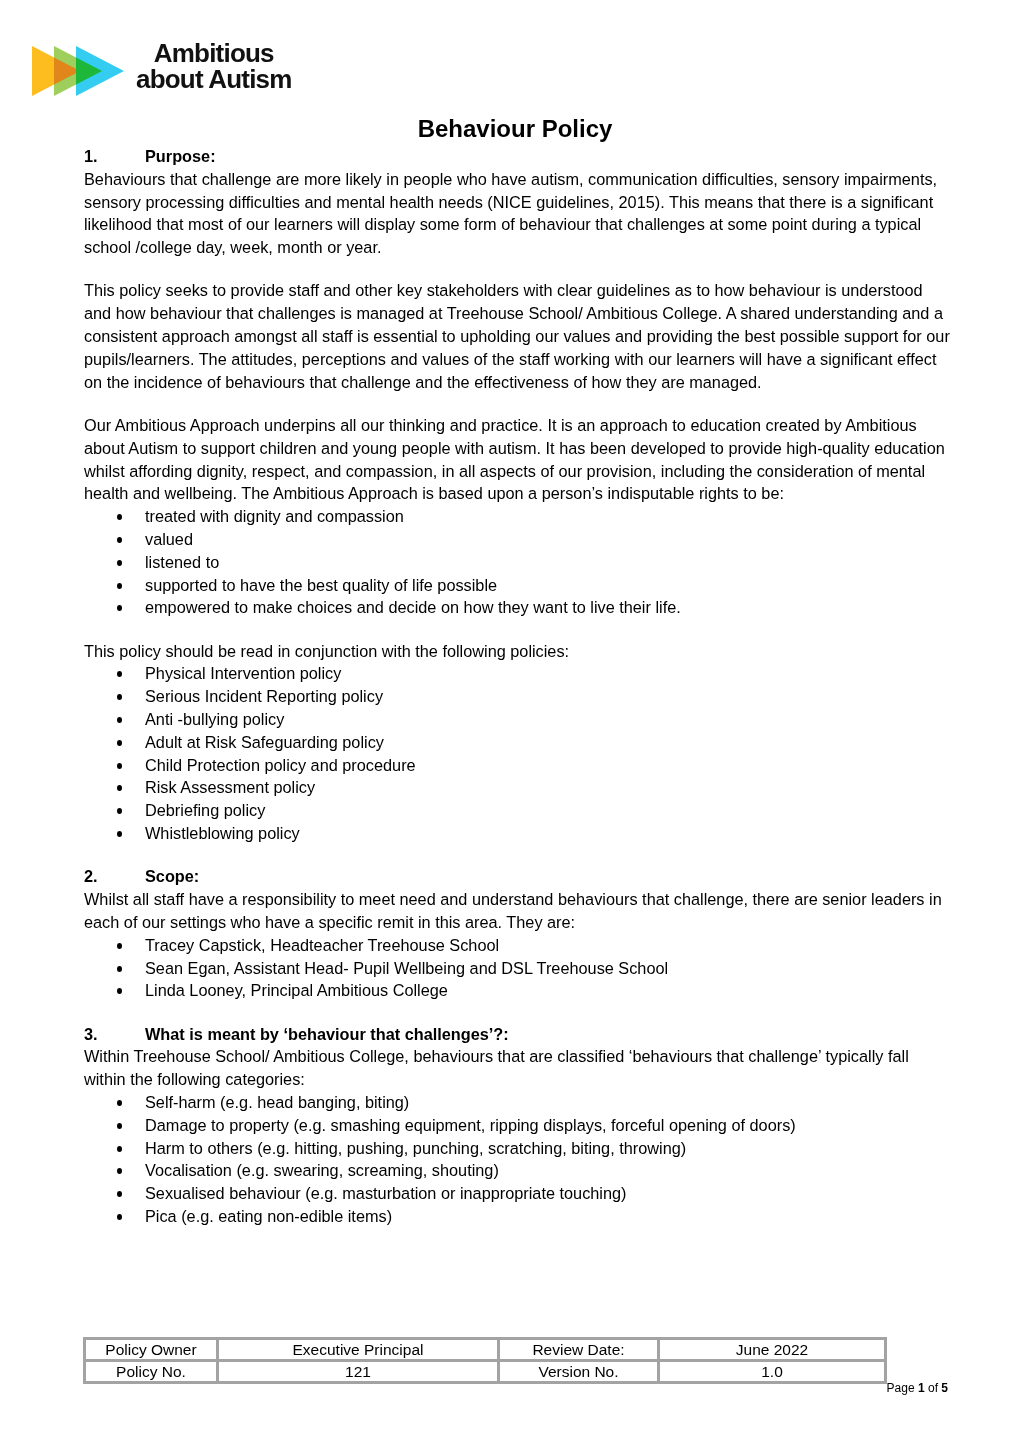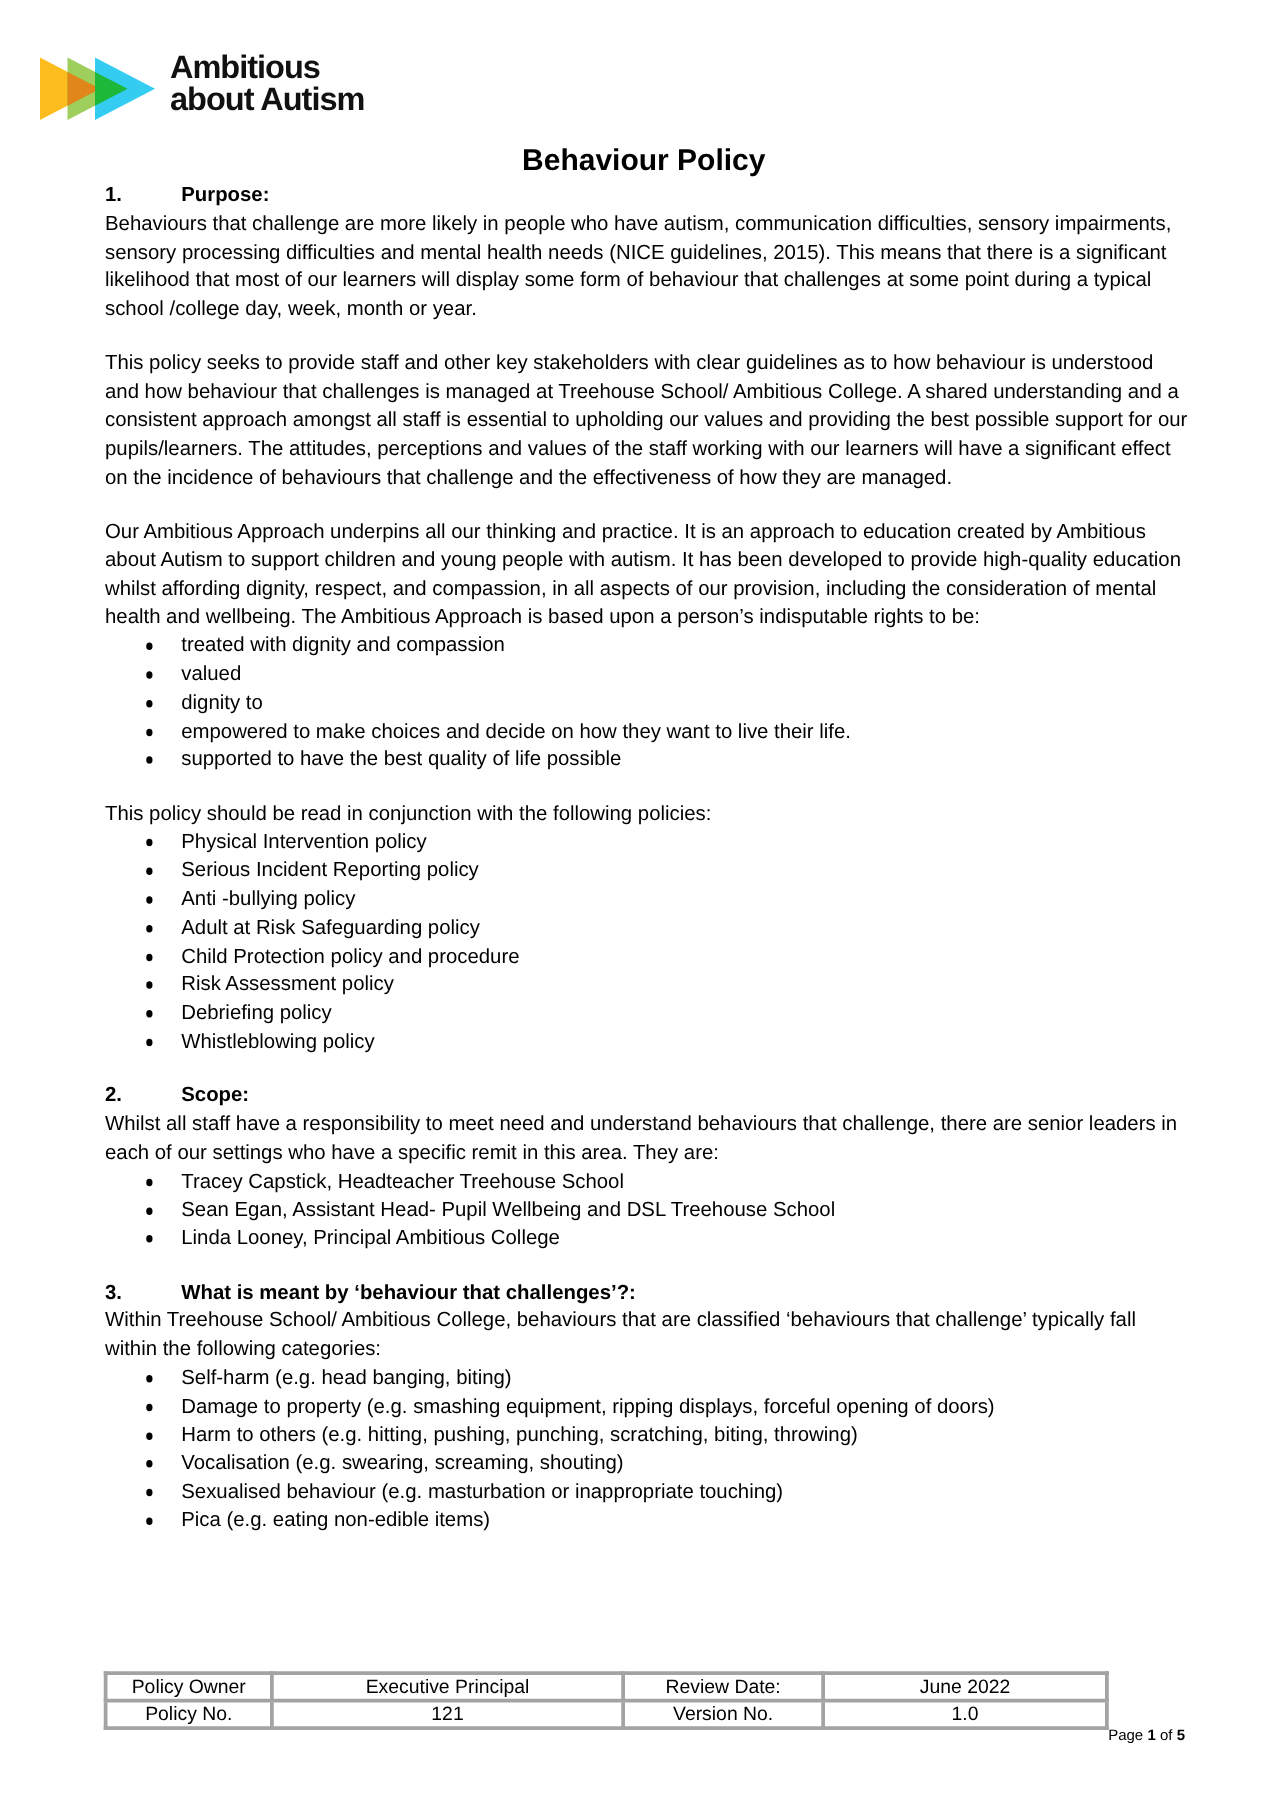--- a/index.html
+++ b/index.html
@@ -1,20 +1,20 @@
 <!DOCTYPE html>
 <html><head>
 <meta charset="utf-8">
 <style>
   html, body { margin: 0; padding: 0; background: #ffffff; }
   body {
     width: 1020px; height: 1442px; position: relative; overflow: hidden;
     font-family: "Liberation Sans", sans-serif; color: #000;
   }
-  .logo { position: absolute; left: 30px; top: 40px; width: 290px; height: 60px; }
+  .logo { position: absolute; left: 30px; top: 40px; width: 290px; height: 60px; text-align: center; }
   .logo svg { position: absolute; left: 0; top: 2px; }
   .logo-text {
     position: absolute; left: 106px; top: 0px; font-weight: bold;
     font-size: 26px; line-height: 26px; letter-spacing: -0.8px; color: #111;
   }
   .title {
     position: absolute; left: 0; width: 1030px; top: 114px; text-align: center;
     font-size: 24px; font-weight: bold; line-height: 30px;
   }
   .content {
@@ -67,23 +67,23 @@
     <span>Purpose:</span>
   </div>
   <p>Behaviours that challenge are more likely in people who have autism, communication difficulties, sensory impairments, sensory processing difficulties and mental health needs (NICE guidelines, 2015). This means that there is a significant likelihood that most of our learners will display some form of behaviour that challenges at some point during a typical school /college day, week, month or year.</p>
   <div class="gap"></div>
   <p>This policy seeks to provide staff and other key stakeholders with clear guidelines as to how behaviour is understood and how behaviour that challenges is managed at Treehouse School/ Ambitious College. A shared understanding and a consistent approach amongst all staff is essential to upholding our values and providing the best possible support for our pupils/learners. The attitudes, perceptions and values of the staff working with our learners will have a significant effect on the incidence of behaviours that challenge and the effectiveness of how they are managed.</p>
   <div class="gap"></div>
   <p>Our Ambitious Approach underpins all our thinking and practice. It is an approach to education created by Ambitious about Autism to support children and young people with autism. It has been developed to provide high-quality education whilst affording dignity, respect, and compassion, in all aspects of our provision, including the consideration of mental health and wellbeing. The Ambitious Approach is based upon a person’s indisputable rights to be:</p>
   <ul>
     <li>treated with dignity and compassion</li>
     <li>valued</li>
-    <li>dignity to</li>
+    <li>listened to</li>
+    <li>supported to have the best quality of life possible</li>
     <li>empowered to make choices and decide on how they want to live their life.</li>
-    <li>supported to have the best quality of life possible</li>
   </ul>
   <div class="gap"></div>
   <p>This policy should be read in conjunction with the following policies:</p>
   <ul>
     <li>Physical Intervention policy</li>
     <li>Serious Incident Reporting policy</li>
     <li>Anti -bullying policy</li>
     <li>Adult at Risk Safeguarding policy</li>
     <li>Child Protection policy and procedure</li>
     <li>Risk Assessment policy</li>

